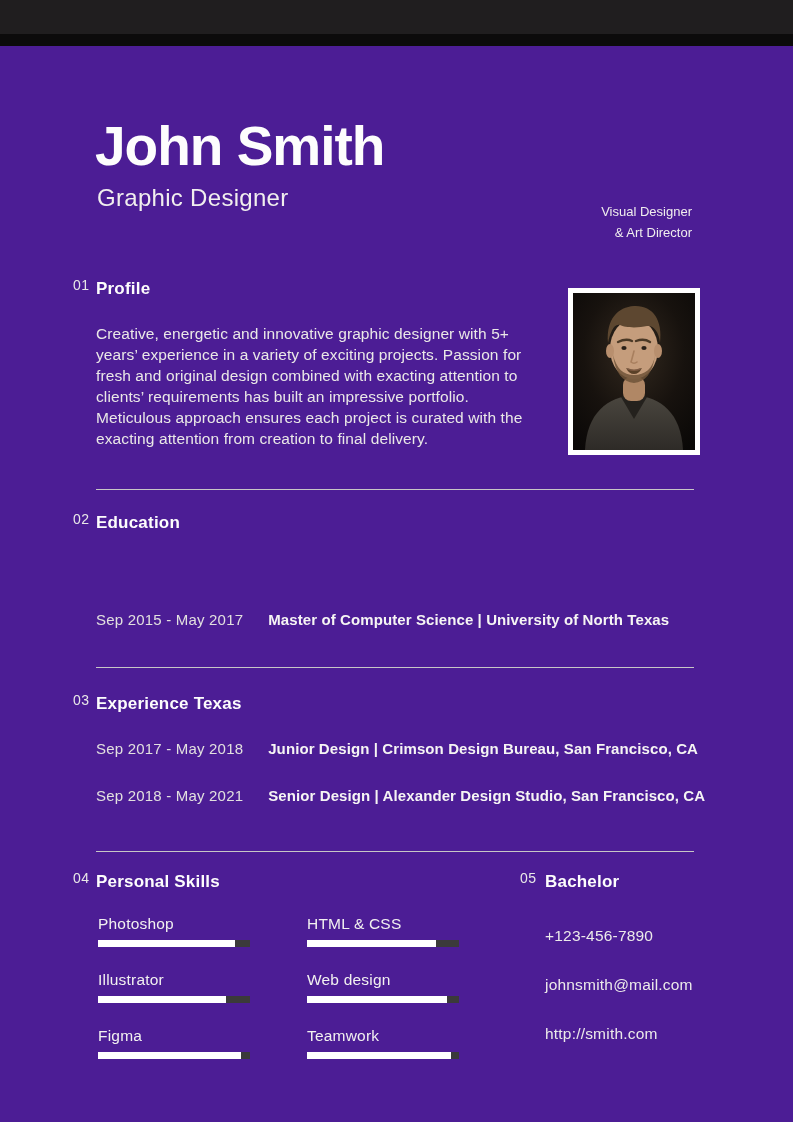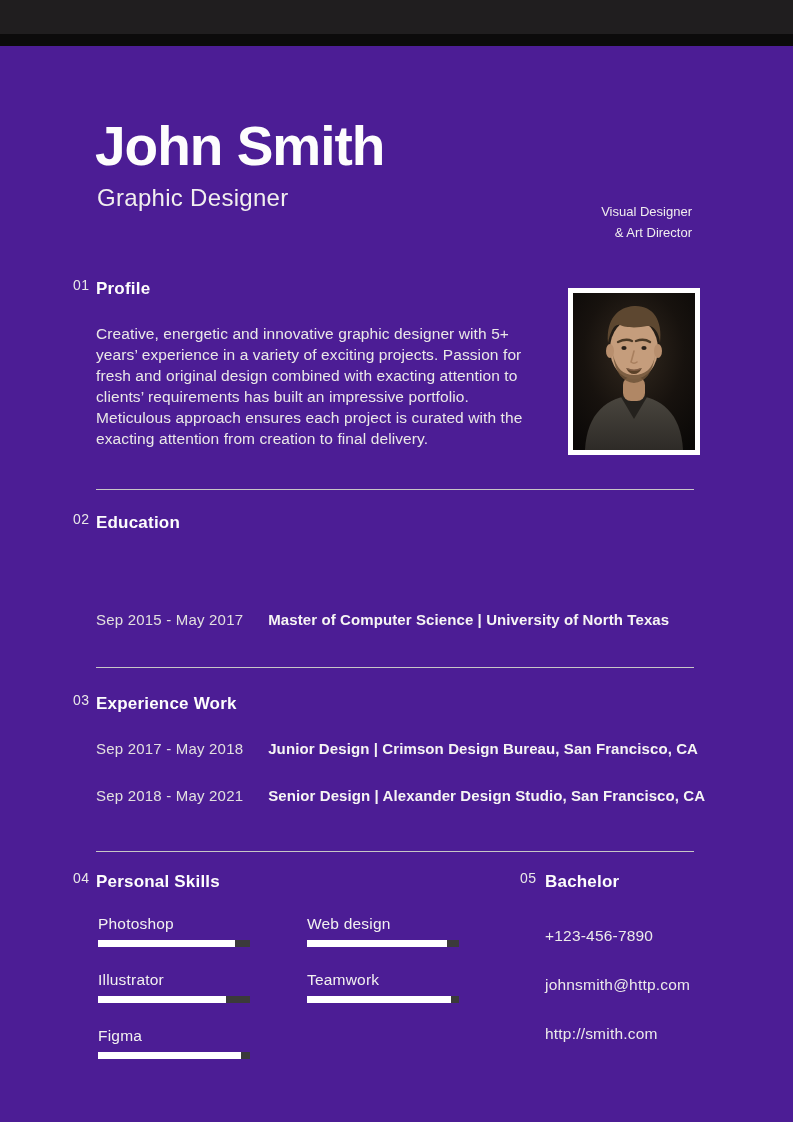--- a/index.html
+++ b/index.html
@@ -151,21 +151,21 @@
   <div class="sec-num" style="left:73px;top:477px;">02</div>
   <div class="sec-head" style="left:96px;top:479px;">Education</div>
   <div class="row" style="top:577px;">
     <span class="dates">Sep 2015 - May 2017</span>
     <span class="detail">Master of Computer Science | University of North Texas</span>
   </div>
 
   <div class="divider" style="top:633px;"></div>
 
   <div class="sec-num" style="left:73px;top:658px;">03</div>
-  <div class="sec-head" style="left:96px;top:660px;">Experience Work</div>
+  <div class="sec-head" style="left:96px;top:660px;">Experience Texas</div>
   <div class="row" style="top:706px;">
     <span class="dates">Sep 2017 - May 2018</span>
     <span class="detail">Junior Design | Crimson Design Bureau, San Francisco, CA</span>
   </div>
   <div class="row" style="top:753px;">
     <span class="dates">Sep 2018 - May 2021</span>
     <span class="detail">Senior Design | Alexander Design Studio, San Francisco, CA</span>
   </div>
 
   <div class="divider" style="top:817px;"></div>
@@ -188,35 +188,41 @@
     </div>
     <div class="skill-item">
       <div class="skill-label">Figma</div>
       <div class="skill-track">
           <div class="skill-fill" style="width: 94%;"></div>
         </div>
     </div>
   </div>
 
   <div class="skill-col c2">
+    <div class="skill-item">
+      <div class="skill-label">HTML &amp; CSS</div>
+      <div class="skill-track">
+          <div class="skill-fill" style="width: 85%;"></div>
+        </div>
+    </div>
     <div class="skill-item">
       <div class="skill-label">Web design</div>
       <div class="skill-track">
           <div class="skill-fill" style="width: 92%;"></div>
         </div>
     </div>
     <div class="skill-item">
       <div class="skill-label">Teamwork</div>
       <div class="skill-track">
           <div class="skill-fill" style="width: 95%;"></div>
         </div>
     </div>
   </div>
 
   <div class="sec-num" style="left:520px;top:836px;">05</div>
   <div class="sec-head" style="left:545px;top:838px;">Bachelor</div>
   <div class="contact-list">
     <div class="contact-item">+123-456-7890</div>
-    <div class="contact-item">johnsmith@http.com</div>
+    <div class="contact-item">johnsmith@mail.com</div>
     <div class="contact-item">http://smith.com</div>
   </div>
 
 </div>
 
 </body></html>

